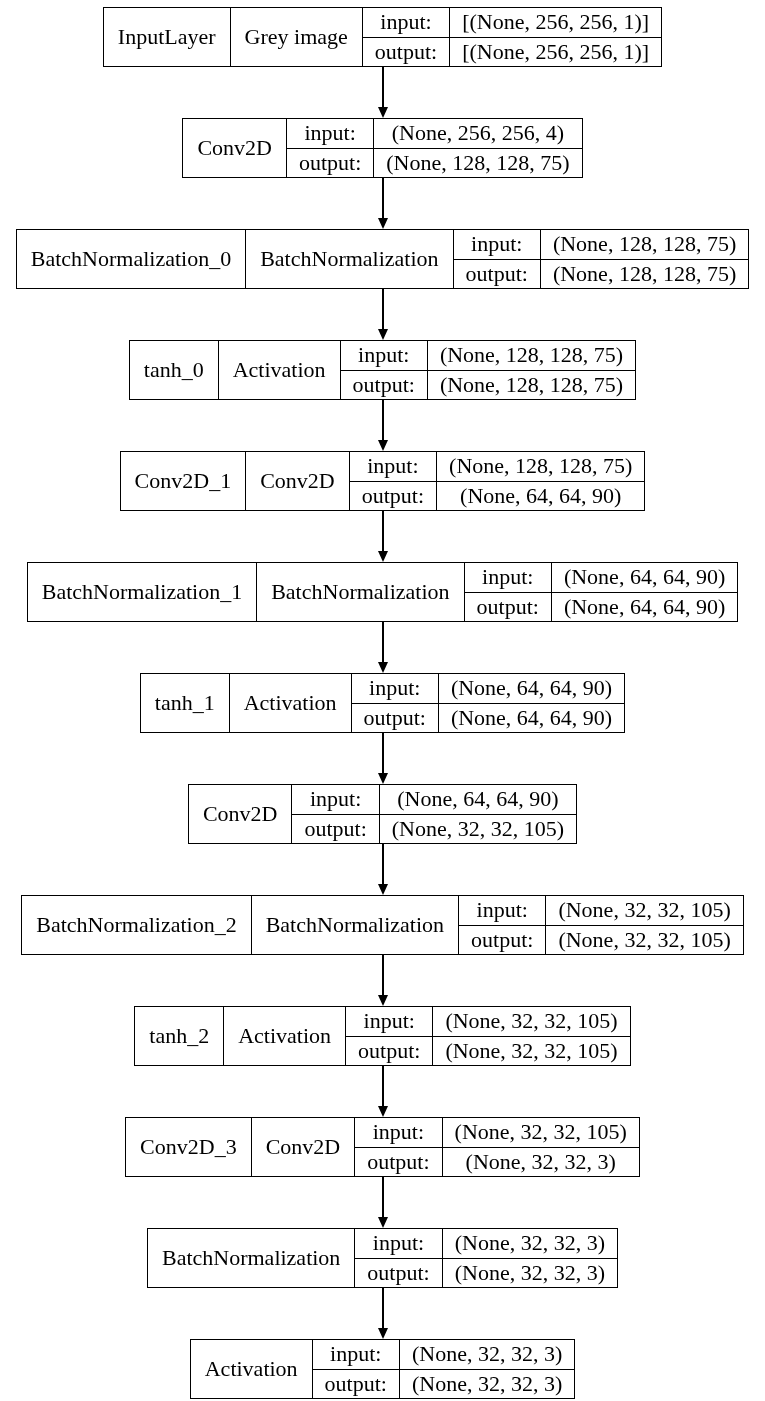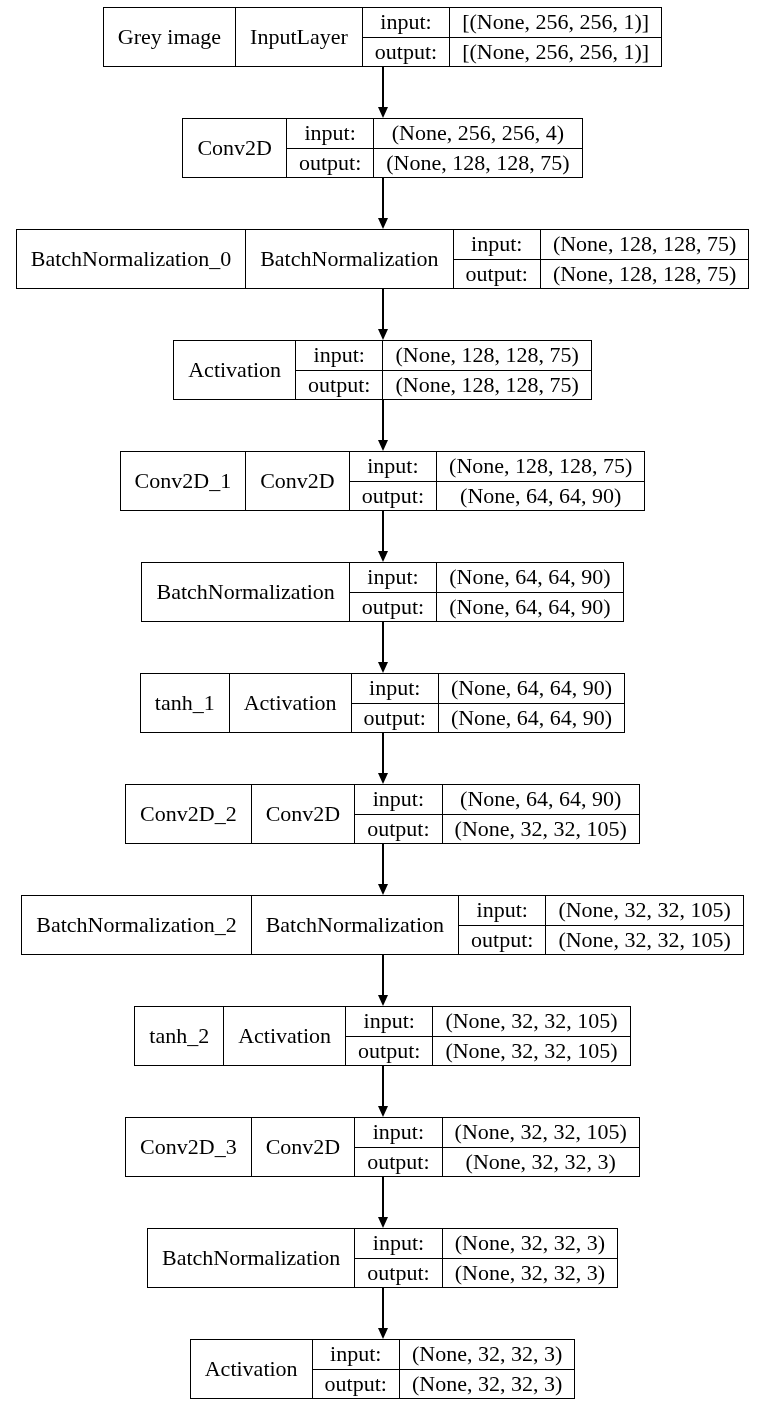--- a/index.html
+++ b/index.html
@@ -58,22 +58,22 @@
     border-left:5px solid transparent;
     border-right:5px solid transparent;
     border-top:11px solid #000;
   }
 </style>
 </head>
 <body>
 
 <div class="graph" id="graph">
   <div class="node">
+    <div class="cell type">InputLayer</div>
     <div class="cell name">Grey image</div>
-    <div class="cell type">InputLayer</div>
     <div class="cell io">
       <div class="row top">input:</div>
       <div class="row">output:</div>
     </div>
     <div class="cell shapes">
       <div class="row top">[(None, 256, 256, 1)]</div>
       <div class="row">[(None, 256, 256, 1)]</div>
     </div>
   </div>
 
@@ -111,20 +111,21 @@
       <div class="row">(None, 128, 128, 75)</div>
     </div>
   </div>
 
   <div class="edge">
     <div class="edge-line"></div>
     <div class="edge-head"></div>
   </div>
 
   <div class="node">
+    <div class="cell name">tanh_0</div>
     <div class="cell type">Activation</div>
     <div class="cell io">
       <div class="row top">input:</div>
       <div class="row">output:</div>
     </div>
     <div class="cell shapes">
       <div class="row top">(None, 128, 128, 75)</div>
       <div class="row">(None, 128, 128, 75)</div>
     </div>
   </div>
@@ -146,20 +147,21 @@
       <div class="row">(None, 64, 64, 90)</div>
     </div>
   </div>
 
   <div class="edge">
     <div class="edge-line"></div>
     <div class="edge-head"></div>
   </div>
 
   <div class="node">
+    <div class="cell name">BatchNormalization_1</div>
     <div class="cell type">BatchNormalization</div>
     <div class="cell io">
       <div class="row top">input:</div>
       <div class="row">output:</div>
     </div>
     <div class="cell shapes">
       <div class="row top">(None, 64, 64, 90)</div>
       <div class="row">(None, 64, 64, 90)</div>
     </div>
   </div>
@@ -181,21 +183,20 @@
       <div class="row">(None, 64, 64, 90)</div>
     </div>
   </div>
 
   <div class="edge">
     <div class="edge-line"></div>
     <div class="edge-head"></div>
   </div>
 
   <div class="node">
-    <div class="cell name">Conv2D_2</div>
     <div class="cell type">Conv2D</div>
     <div class="cell io">
       <div class="row top">input:</div>
       <div class="row">output:</div>
     </div>
     <div class="cell shapes">
       <div class="row top">(None, 64, 64, 90)</div>
       <div class="row">(None, 32, 32, 105)</div>
     </div>
   </div>

